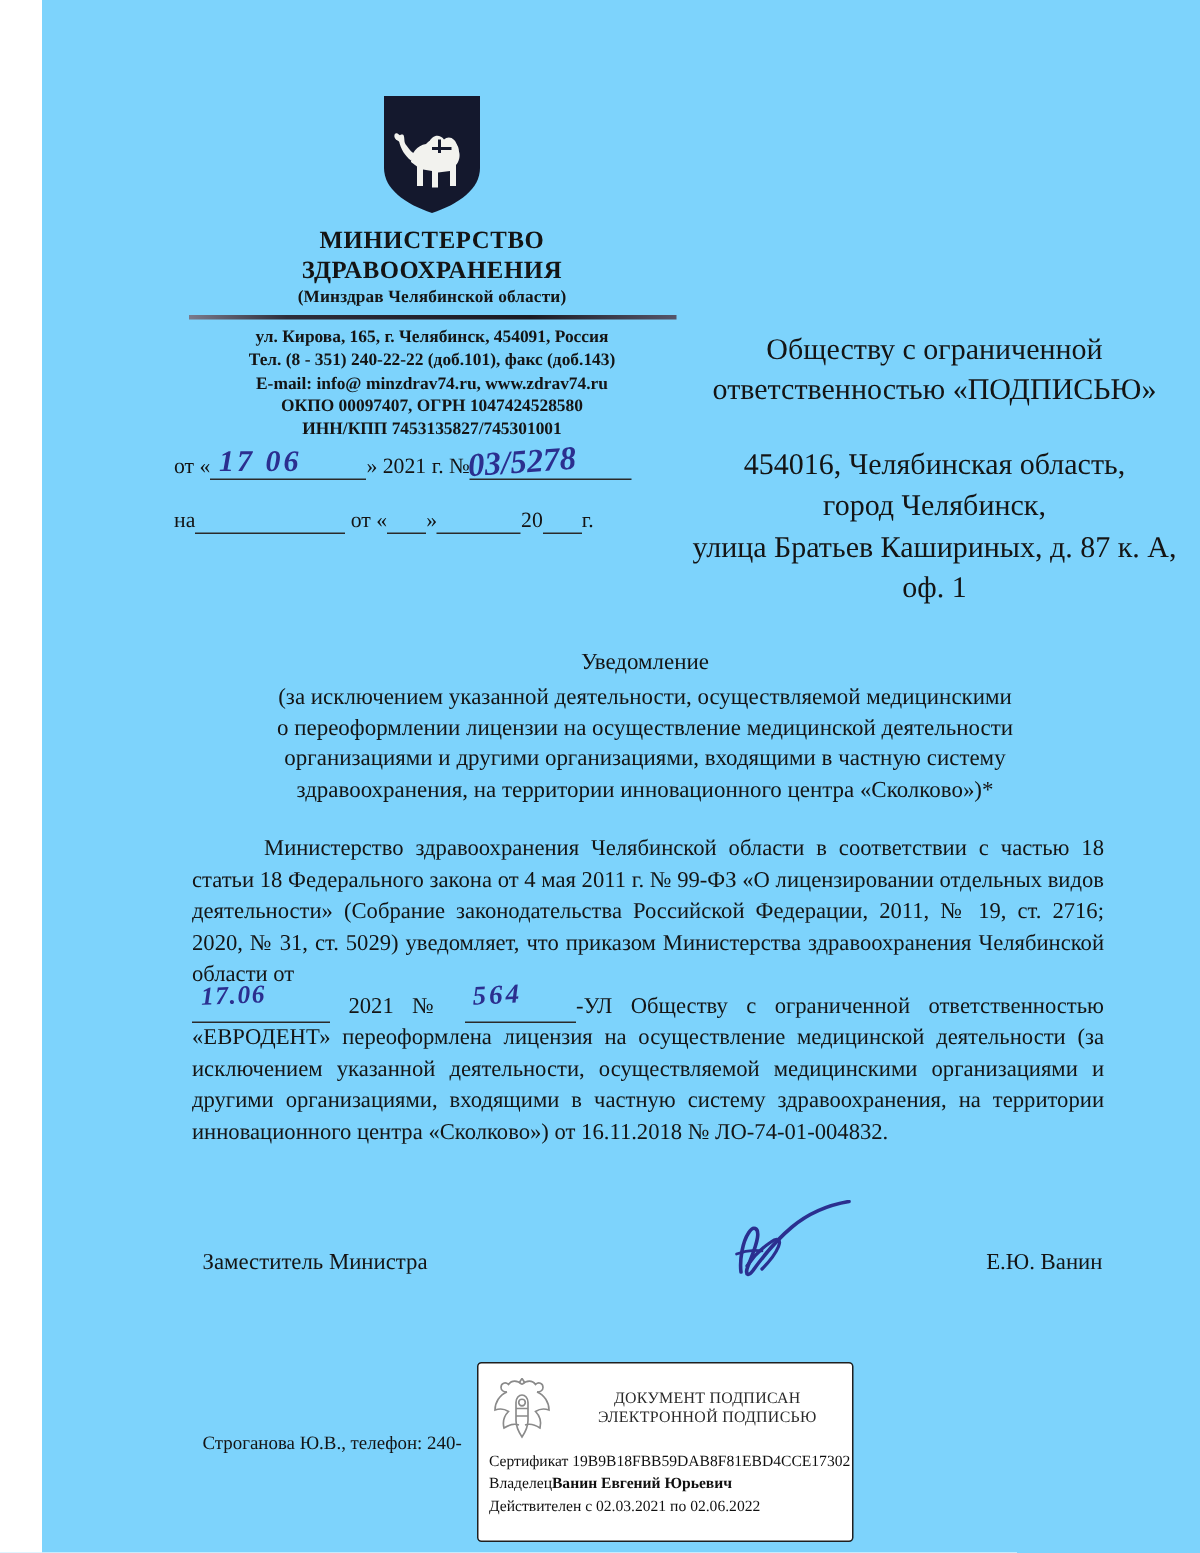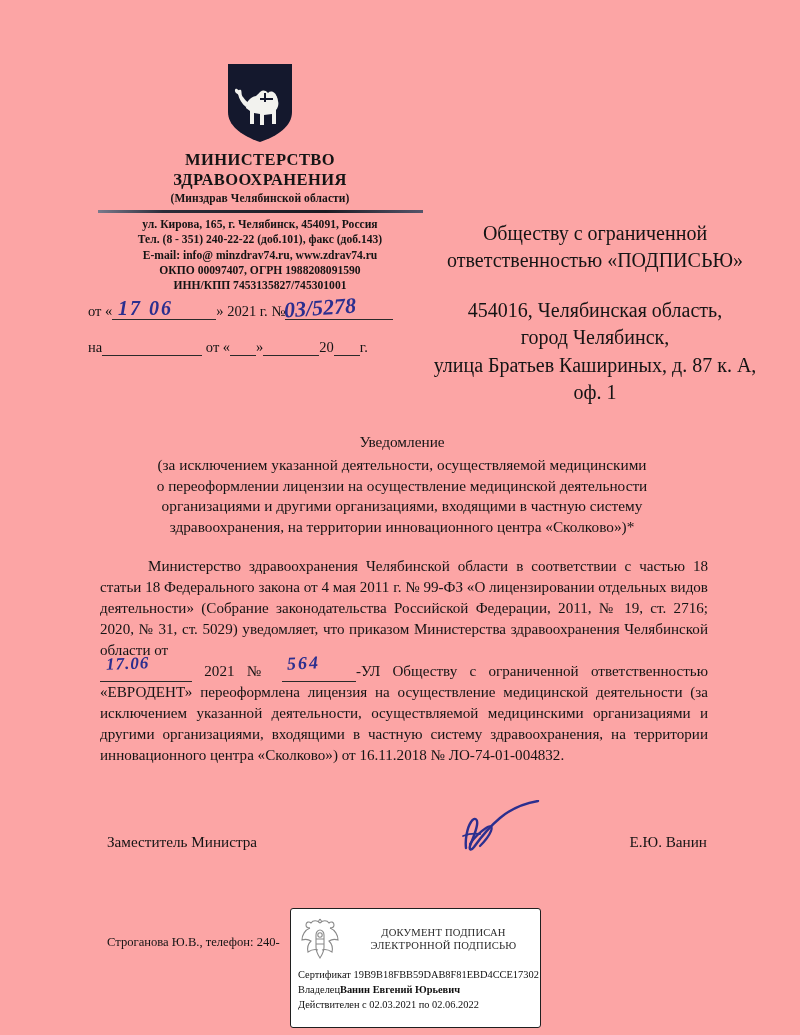--- a/index.html
+++ b/index.html
@@ -12,21 +12,22 @@
     height: 1035px;
     position: relative;
     font-family: "Liberation Serif", "DejaVu Serif", serif;
     color: #141414;
     overflow: hidden;
   }
 
   .page {
     position: absolute;
     inset: 0;
-    background: #fca5a5;
+    background: #7dd3fc;
+    margin-left: 28px;
   }
 
   
   .letterhead {
     position: absolute;
     left: 60px;
     top: 62px;
     width: 400px;
     text-align: center;
   }
@@ -171,21 +172,21 @@
     left: 345px;
     top: -33px;
     width: 110px;
     height: 58px;
   }
 
   
   .footer-exec {
     position: absolute;
     left: 107px;
-    top: 935px;
+    top: 955px;
     font-size: 12.6px;
   }
 
   
   .estamp {
     position: absolute;
     left: 290px;
     top: 908px;
     width: 249px;
     height: 118px;
@@ -256,21 +257,21 @@
     <div class="hrule"></div>
 
     <div class="contacts">
       <div>ул. Кирова, 165, г. Челябинск, 454091, Россия</div>
       <div>Тел. (8 - 351) 240-22-22 (доб.101), факс (доб.143)</div>
       <div>
         <span>E-mail: info@</span>
         <span class="u">minzdrav74.ru,</span>
         <span class="u">www.zdrav74.ru</span>
       </div>
-      <div>ОКПО 00097407, ОГРН 1988208091590</div>
+      <div>ОКПО 00097407, ОГРН 1047424528580</div>
       <div>ИНН/КПП 7453135827/745301001</div>
     </div>
   </div>
 
   <div class="formlines">
     <div class="formrow">
       <span>от «</span><span class="blank" style="width:104px"></span><span>»</span>
       <span>2021 г. №</span><span class="blank" style="width:108px"></span>
       <span class="hand" id="hand-day">17 06</span>
       <span class="hand" id="hand-num">03/5278</span>

